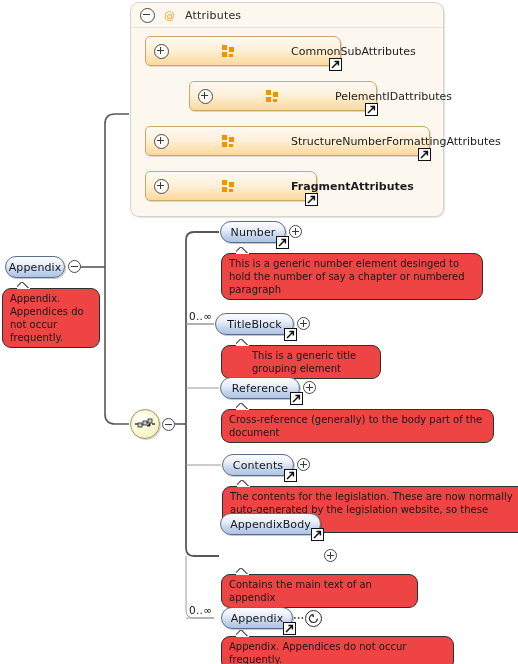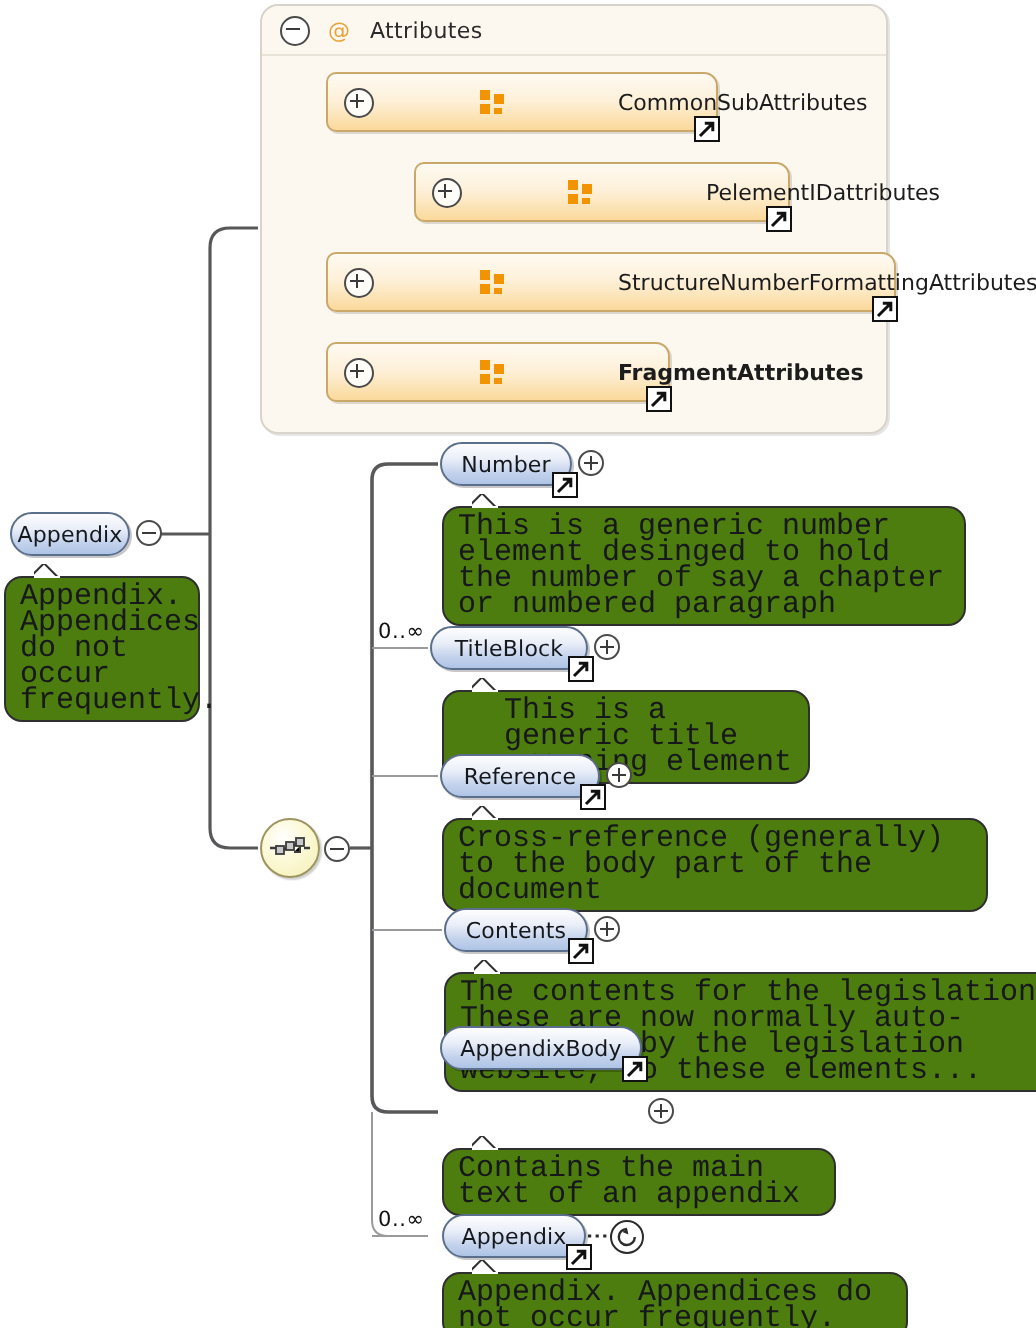--- a/index.html
+++ b/index.html
@@ -40,21 +40,21 @@
   }
   .at-glyph{
     margin-left:9px;font-size:11px;color:#e8a33d;line-height:1;
     font-family:"DejaVu Sans","Liberation Sans",sans-serif;flex:0 0 auto;
   }
   .attrs-title{
     margin-left:10px;font-size:11px;color:#2b2b2b;letter-spacing:.2px;
   }
 
   .attr-row{
-    position:absolute;left:32px;height:30px;
+    position:absolute;left:14px;height:30px;
     background:linear-gradient(to bottom,#fefaf2 0%,#fdf0d8 48%,#fbd99b 100%);
     border:1px solid #c9a86a;
     border-radius:5px 7px 5px 5px;
     box-shadow:1px 1px 0 rgba(0,0,0,.13);
     box-sizing:border-box;
     display:flex;align-items:center;gap:45px;
   }
   .plus-circle{
     width:13px;height:13px;border-radius:50%;
     border:1px solid #4a4a4a;background:#fffdf8;
@@ -98,25 +98,25 @@
   .pm{
     position:absolute;width:13px;height:13px;border-radius:50%;
     border:1px solid #4a4a4a;background:#fff;box-sizing:border-box;
   }
   .pm::before{content:"";position:absolute;left:2px;top:5px;width:7px;height:1px;background:#3a3a3a;}
   .pm.plus::after{content:"";position:absolute;left:5px;top:2px;width:1px;height:7px;background:#3a3a3a;}
 
   
   .bubble{
     position:absolute;
-    background:#4d7c0f;border:1px solid #2f2f2f;
+    background:#ef4444;border:1px solid #2f2f2f;
     border-radius:9px;
     box-sizing:border-box;
     padding:3px 6px 3px 7px;
-    font-size:15px;line-height:13px;color:#16181b;font-family:Liberation Mono, monospace;
+    font-size:10px;line-height:13px;color:#16181b;
   }
   .bubble .tail{
     position:absolute;top:-7px;left:14px;width:13px;height:7px;overflow:hidden;
   }
   .bubble .tail::before{
     content:"";position:absolute;left:0px;top:1px;width:9px;height:9px;
     background:#fff;border-left:1px solid #2f2f2f;border-top:1px solid #2f2f2f;
     transform:rotate(45deg);transform-origin:center;
   }
   .bubble .tail::after{
@@ -283,21 +283,21 @@
   <span class="card" style="left:189px;top:310px;">0..∞</span>
   <div class="elem" style="left:215px;top:313px;width:79px;">
     <span class="name">TitleBlock</span>
     <span class="link-badge">
       <svg width="9" height="9" viewBox="0 0 9 9">
           <path d="M1 8 L7 2 M3.4 1.6 H7.4 V5.6" stroke="#111" stroke-width="1.5" fill="none"></path>
         </svg>
     </span>
   </div>
   <span class="pm plus" style="left:297px;top:317px;"></span>
-  <div class="bubble" style="left:221px;top:345px;width:184px;padding-left:30px;">
+  <div class="bubble" style="left:221px;top:345px;width:160px;padding-left:30px;">
     <span class="tail"></span>
     <span>This is a generic title grouping element</span>
   </div>
 
   <div class="elem" style="left:220px;top:377px;width:80px;">
     <span class="name">Reference</span>
     <span class="link-badge">
       <svg width="9" height="9" viewBox="0 0 9 9">
           <path d="M1 8 L7 2 M3.4 1.6 H7.4 V5.6" stroke="#111" stroke-width="1.5" fill="none"></path>
         </svg>

